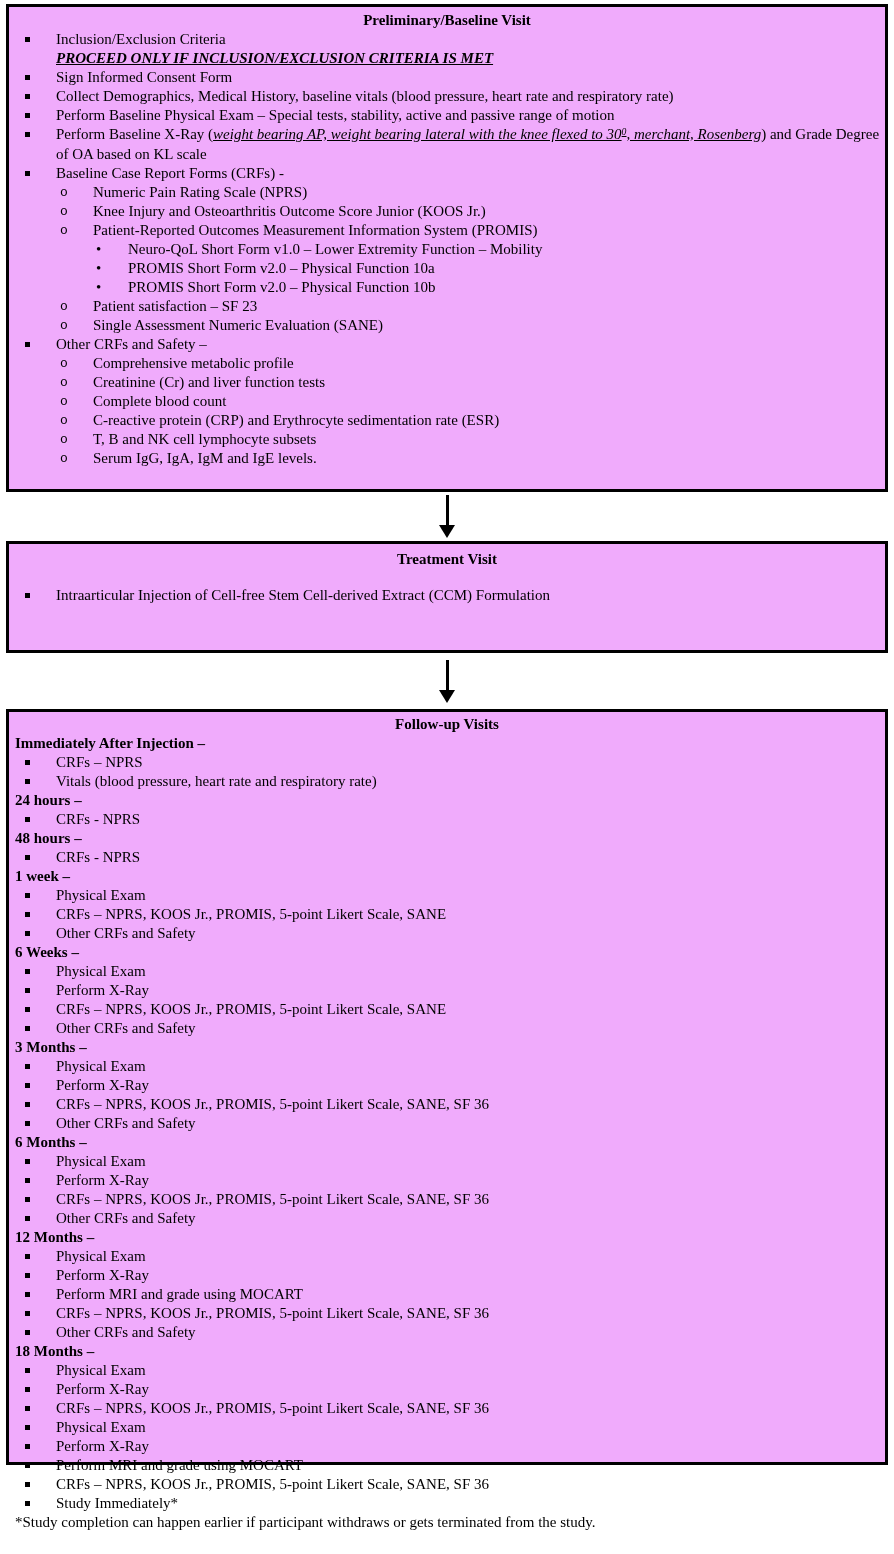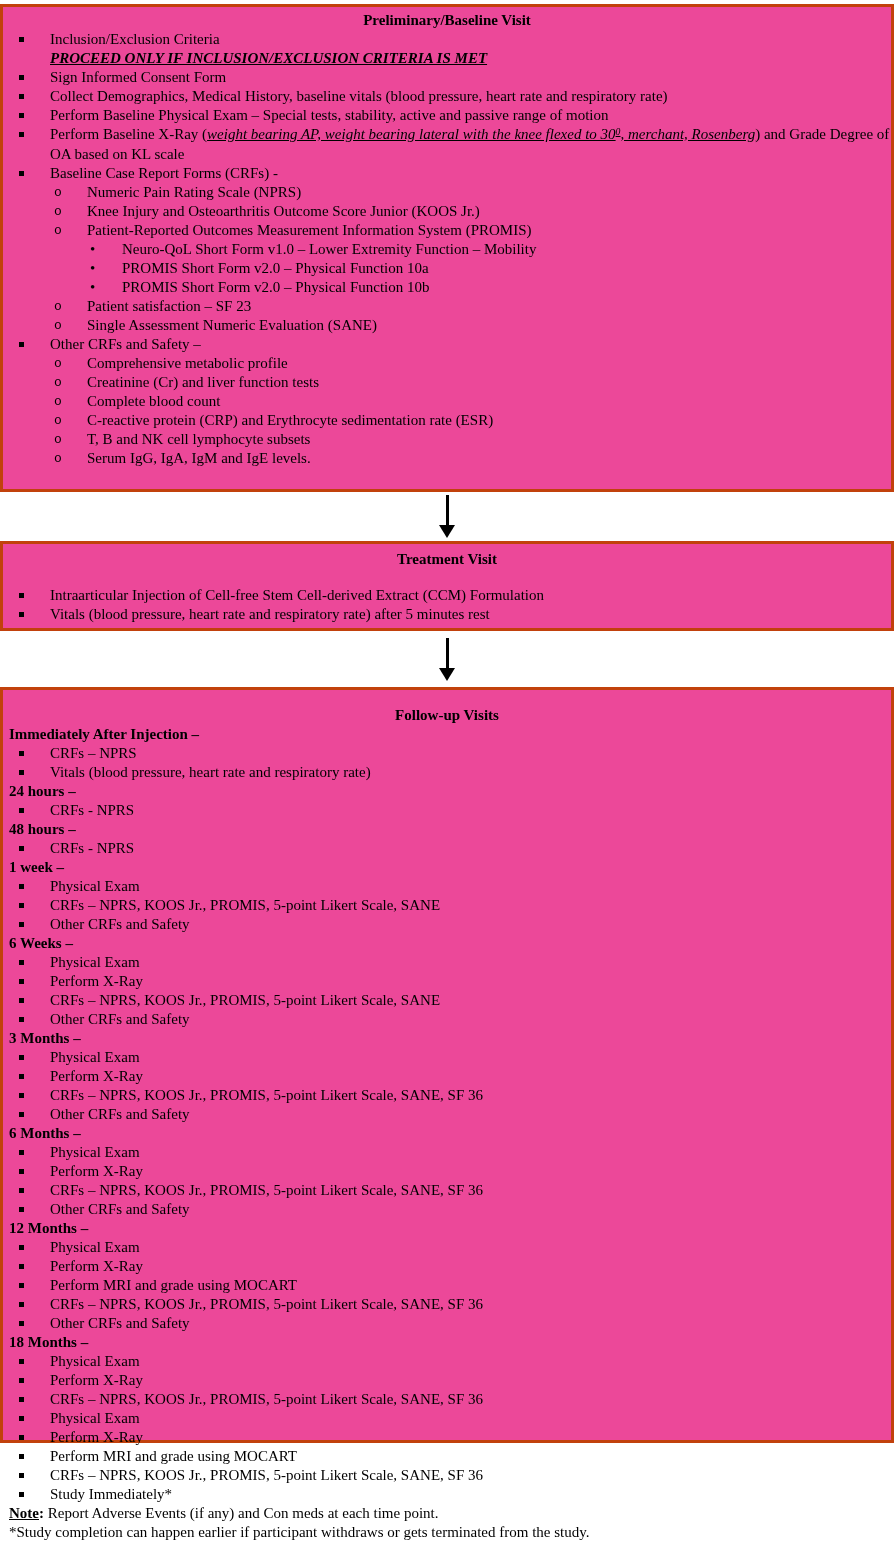--- a/index.html
+++ b/index.html
@@ -10,28 +10,28 @@
   body {
     width: 894px;
     height: 1554px;
     font-family: "Liberation Serif", serif;
     font-size: 15px;
     color: #000000;
     overflow: hidden;
   }
   .box {
     box-sizing: border-box;
-    border: 3px solid #c2410c;
-    margin: 0 0;
-    background: #ec4899;
+    border: 3px solid #000000;
+    margin: 0 6px;
+    background: #f0abfc;
     line-height: 19px;
   }
   #box-baseline { margin-top: 4px; height: 488px; padding-top: 4px; }
-  #box-treatment { height: 90px; padding-top: 6px; }
-  #box-followup { height: 756px; padding-top: 16px; }
+  #box-treatment { height: 112px; padding-top: 6px; }
+  #box-followup { height: 756px; padding-top: 3px; }
 
   .box-title {
     text-align: center;
     font-weight: bold;
     line-height: 19px;
   }
   #box-treatment .list { margin-top: 17px; }
 
   .line { position: relative; }
   .l1   { padding-left: 47px; }
@@ -112,21 +112,20 @@
 
 <div class="arrow-wrap" id="arrow-1">
   <div class="arrow-stem"></div>
   <div class="arrow-head"></div>
 </div>
 
 <div class="box" id="box-treatment">
   <div class="box-title">Treatment Visit</div>
   <div class="list">
       <div class="line l1"><span class="bullet l1b"></span><span><span>Intraarticular Injection of Cell-free Stem Cell-derived Extract (CCM) Formulation</span></span></div>
-      <div class="line l1"><span class="bullet l1b"></span><span><span>Vitals (blood pressure, heart rate and respiratory rate) after 5 minutes rest</span></span></div>
     </div>
 </div>
 
 <div class="arrow-wrap" id="arrow-2">
   <div class="arrow-stem"></div>
   <div class="arrow-head"></div>
 </div>
 
 <div class="box" id="box-followup">
   <div class="box-title">Follow-up Visits</div>
@@ -165,16 +164,15 @@
       <div class="line l1"><span class="bullet l1b"></span><span><span>Other CRFs and Safety</span></span></div>
       <div class="line h"><span><span>18 Months –</span></span></div>
       <div class="line l1"><span class="bullet l1b"></span><span><span>Physical Exam</span></span></div>
       <div class="line l1"><span class="bullet l1b"></span><span><span>Perform X-Ray</span></span></div>
       <div class="line l1"><span class="bullet l1b"></span><span><span>CRFs – NPRS, KOOS Jr., PROMIS, 5-point Likert Scale, SANE, SF 36</span></span></div>
       <div class="line l1"><span class="bullet l1b"></span><span><span>Physical Exam</span></span></div>
       <div class="line l1"><span class="bullet l1b"></span><span><span>Perform X-Ray</span></span></div>
       <div class="line l1"><span class="bullet l1b"></span><span><span>Perform MRI and grade using MOCART</span></span></div>
       <div class="line l1"><span class="bullet l1b"></span><span><span>CRFs – NPRS, KOOS Jr., PROMIS, 5-point Likert Scale, SANE, SF 36</span></span></div>
       <div class="line l1"><span class="bullet l1b"></span><span><span>Study Immediately*</span></span></div>
-      <div class="line note"><span><span class="seg-b seg-u">Note</span><span class="seg-b">:</span><span> Report Adverse Events (if any) and Con meds at each time point.</span></span></div>
       <div class="line note"><span><span>*Study completion can happen earlier if participant withdraws or gets terminated from the study.</span></span></div>
     </div>
 </div>
 
 </body></html>

